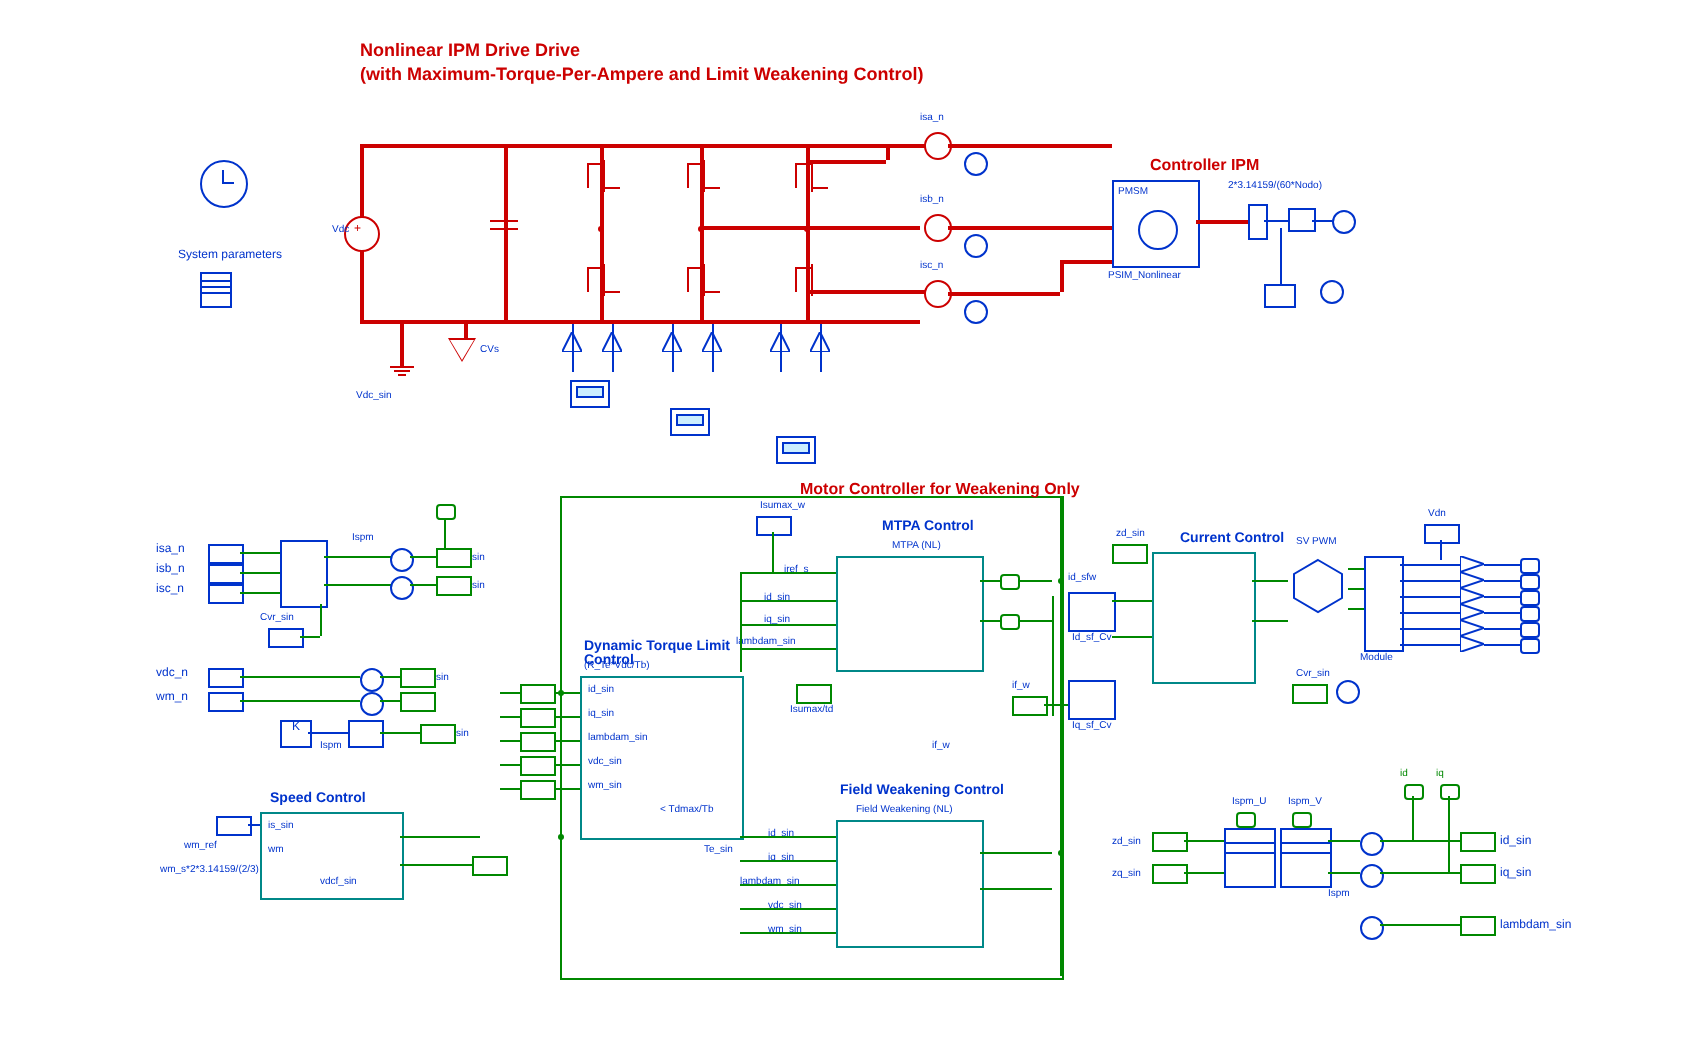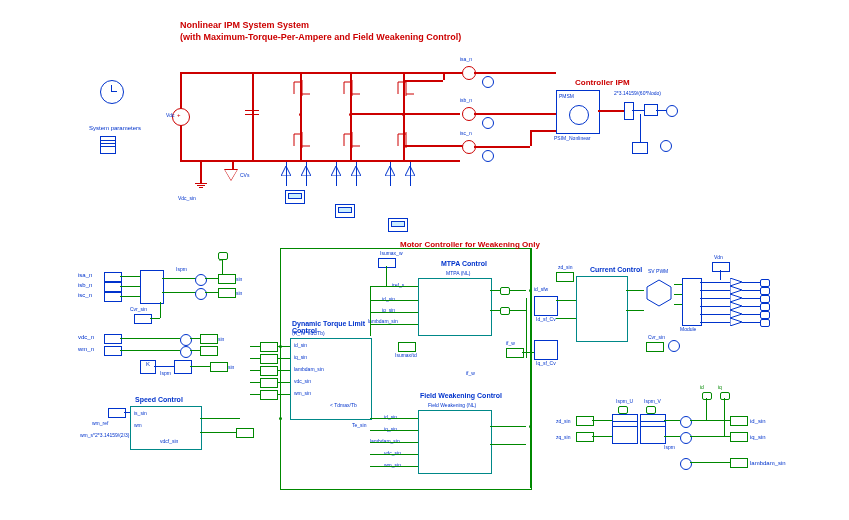--- a/index.html
+++ b/index.html
@@ -55,22 +55,22 @@
   .sigbox { border: 1px solid #0033cc; width: 16px; height: 8px; background:#fff; }
   .sigbox-grn { border: 1px solid #008800; width: 16px; height: 8px; background:#fff; }
   .scope { border: 1px solid #0033cc; width: 18px; height: 12px; position: relative; background:#fff;}
   .scope::before { content:''; position:absolute; left:2px; right:2px; top:2px; height:4px; background:#cceeff; border:1px solid #0033cc;}
   .smallport { border:1px solid #0033cc; width:8px; height:6px; border-radius:2px; background:#fff;}
   .smallport-g { border:1px solid #008800; width:8px; height:6px; border-radius:2px; background:#fff;}
 </style>
 </head>
 <body>
 
-<div class="abs title-main" style="left:180px; top:20px;">Nonlinear IPM System System</div>
-<div class="abs title-main" style="left:180px; top:32px;">(with Maximum-Torque-Per-Ampere and Field Weakening Control)</div>
+<div class="abs title-main" style="left:180px; top:20px;">Nonlinear IPM Drive Drive</div>
+<div class="abs title-main" style="left:180px; top:32px;">(with Maximum-Torque-Per-Ampere and Limit Weakening Control)</div>
 
 <div class="abs circle" style="left:100px; top:80px; width:22px; height:22px;">
   <div class="abs" style="left:10px; top:4px; width:1px; height:7px; background:#0033cc;"></div>
   <div class="abs" style="left:10px; top:10px; width:6px; height:1px; background:#0033cc;"></div>
 </div>
 
 <div class="abs label" style="left:80px; top:125px; width:70px; text-align:center;">System parameters</div>
 <div class="abs box" style="left:100px; top:136px; width:14px; height:16px;">
   <div style="border-top:1px solid #0033cc; margin-top:3px;"></div>
   <div style="border-top:1px solid #0033cc; margin-top:2px;"></div>

